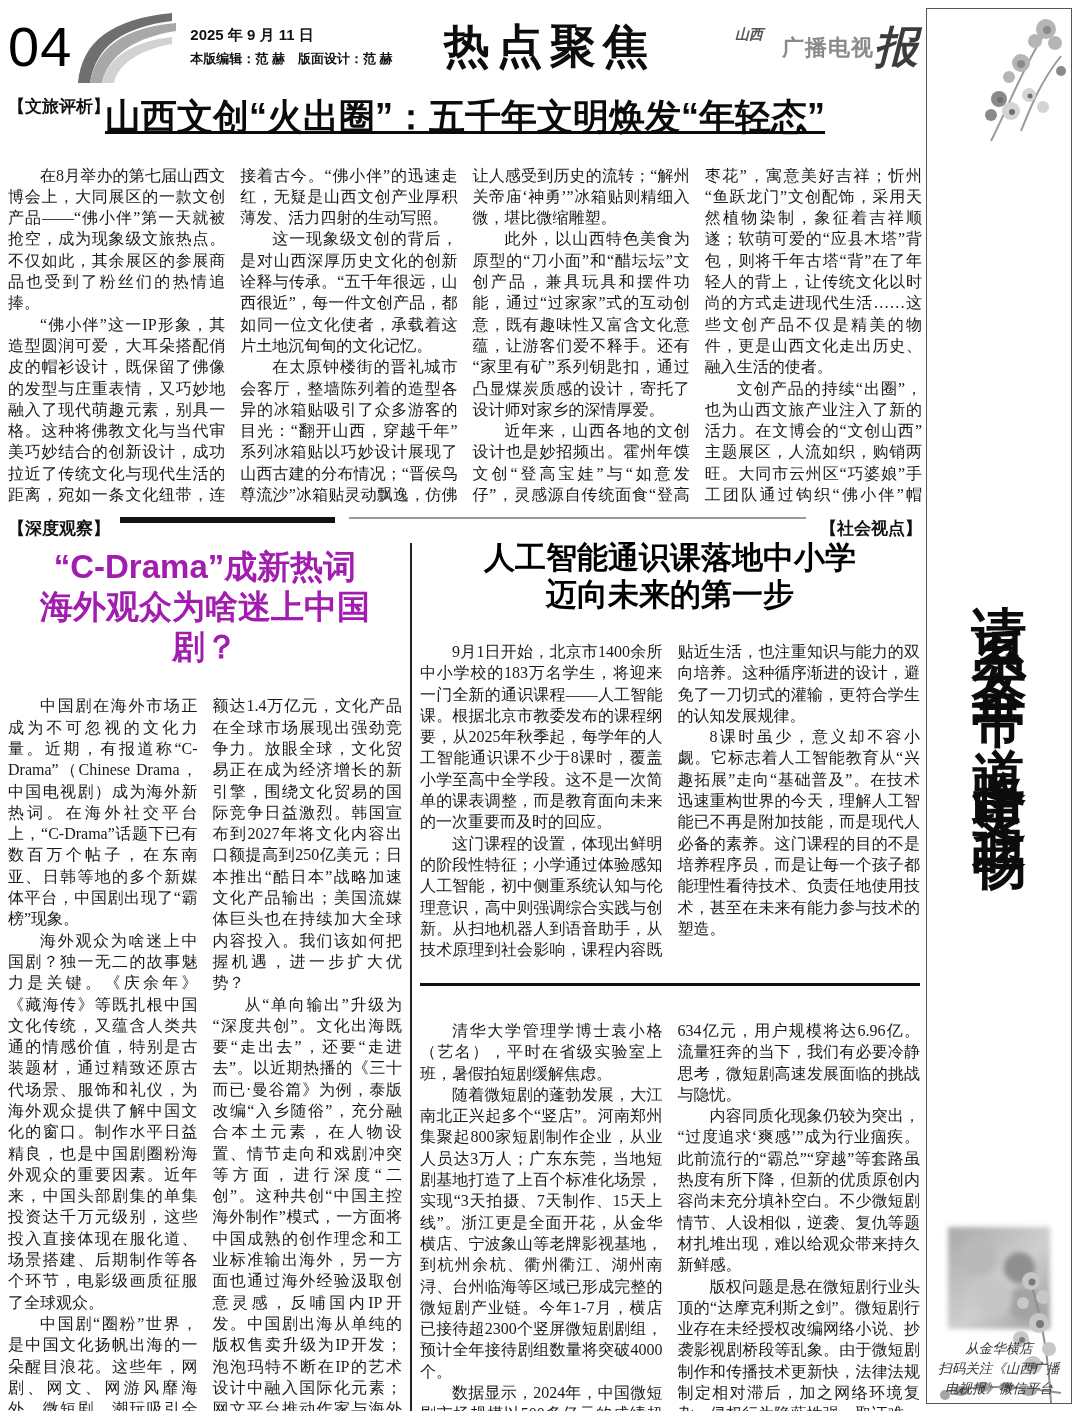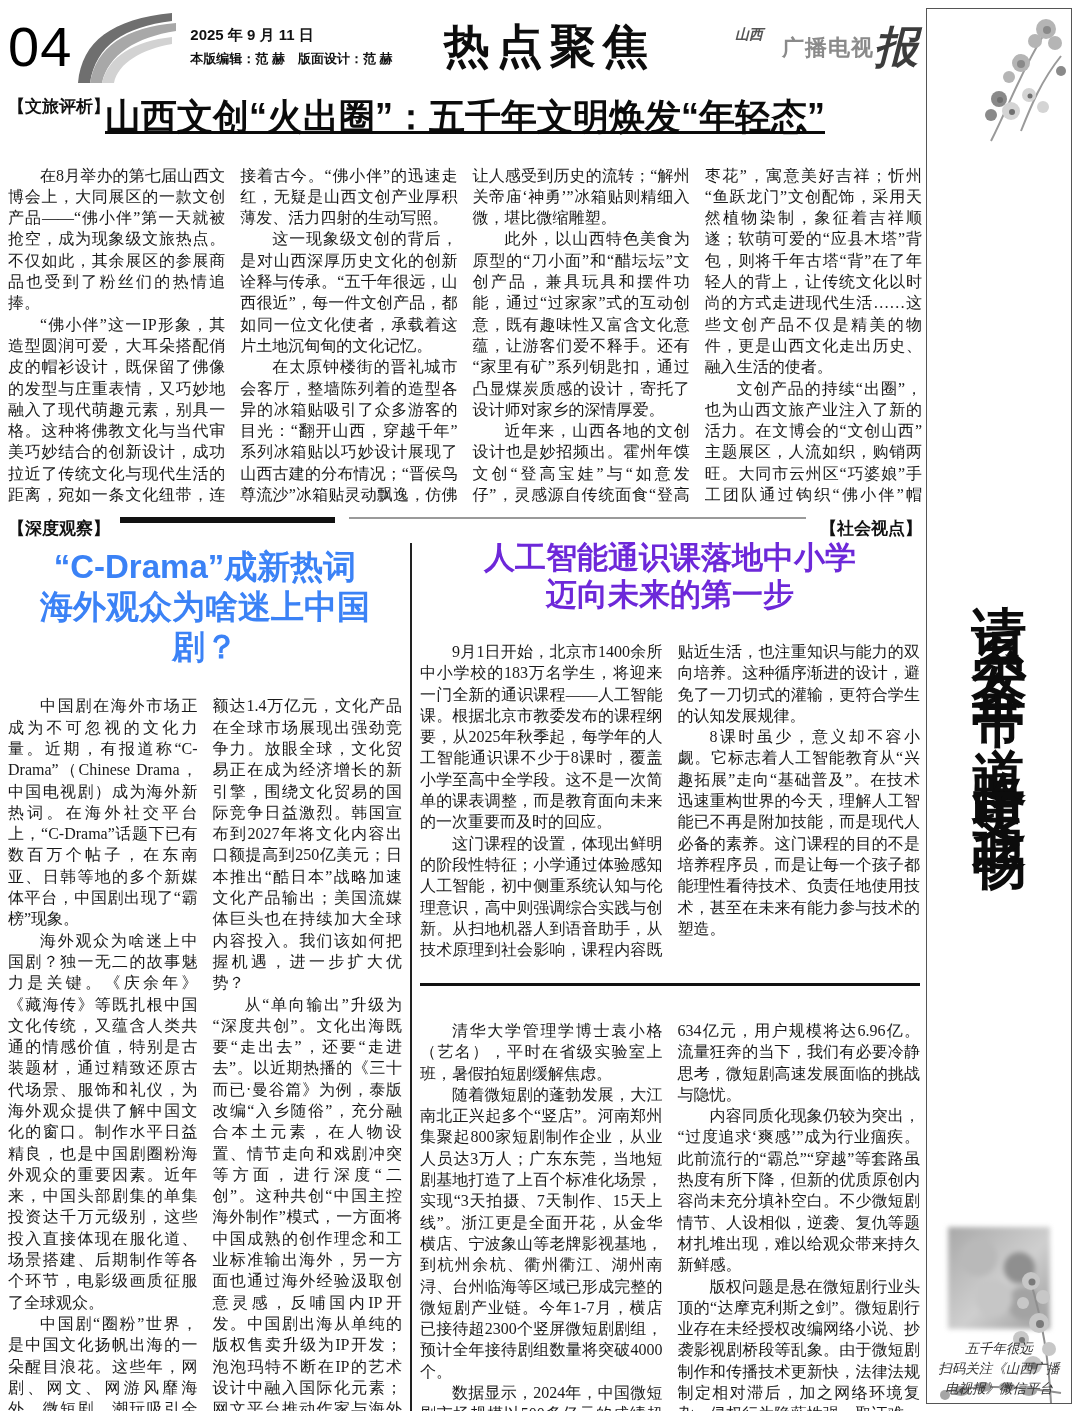--- a/index.html
+++ b/index.html
@@ -45,24 +45,24 @@
   .section-divider { display: flex; align-items: flex-start; margin: 8px 0 2px 0; height: 18px; }
   .bar-thick { width: 215px; height: 6px; background: #111; margin-left: 10px; }
   .bar-thin { flex: 1; height: 2px; background: #9a9a9a; margin: 0 14px; }
 
   
   .split { display: flex; flex: 1; }
   .half-left { width: 394px; }
   .vrule { width: 2px; background: #222; margin: 6px 8px 0 8px; }
   .half-right { flex: 1; padding-right: 2px; display: flex; flex-direction: column; }
 
-  .cdrama-title { text-align: center; font-family: "Liberation Sans", sans-serif; font-weight: 700; font-size: 33px; line-height: 1.22; color: #3b82f6; margin: 10px 0 14px 0; }
+  .cdrama-title { text-align: center; font-family: "Liberation Sans", sans-serif; font-weight: 700; font-size: 33px; line-height: 1.22; color: #a21caf; margin: 10px 0 14px 0; }
   .cdrama-cols { columns: 2; height: 802px; }
 
-  .ai-title { text-align: center; font-family: "Liberation Sans", sans-serif; font-weight: 700; font-size: 31px; line-height: 1.2; color: #6d28d9; margin: 2px 0 10px 0; }
+  .ai-title { text-align: center; font-family: "Liberation Sans", sans-serif; font-weight: 700; font-size: 31px; line-height: 1.2; color: #000000; margin: 2px 0 10px 0; }
   .ai-cols { columns: 2; height: 334px; }
 
   .hline-mid { height: 3px; background: #111; margin: 8px 0 6px 0; }
   .shudian-title { text-align: center; font-family: "Liberation Sans", sans-serif; font-weight: 700; font-size: 28px; line-height: 1.2; color: #0b0b0b; margin: 2px 0 10px 0; }
   .shudian-cols { columns: 2; height: 452px; }
 
   
   .sidebar { width: 146px; margin: 8px 8px 7px 4px; border: 1px solid #555; position: relative; display: flex; flex-direction: column; align-items: center; overflow: hidden; background: #fff; }
   .floral-top { align-self: flex-end; margin: 2px 2px 0 0; }
   .slogan { flex: 1; display: flex; flex-direction: column; align-items: center; justify-content: center; gap: 34px; padding: 6px 0; }
@@ -213,21 +213,21 @@
     </svg>
 
     <div class="slogan">
       <div class="slogan-line">请系安全带</div>
       <div class="slogan-line">道路更通畅</div>
     </div>
 
     <div class="qr-block">
       <div class="qr-code"></div>
       <div class="qr-caption">
-        <div>五千年很远</div>
+        <div>从金华横店</div>
         <div>扫码关注《山西广播</div>
         <div>电视报》微信平台</div>
       </div>
 
       <svg class="floral-bottom" width="140" height="150" viewBox="0 0 140 150">
         <g fill="none" stroke="#8f8f8f" stroke-width="2">
           <path d="M120,150 C118,110 112,70 100,30"></path>
           <path d="M10,140 C40,132 80,132 130,140"></path>
         </g>
         <g fill="#c7c7c7">

